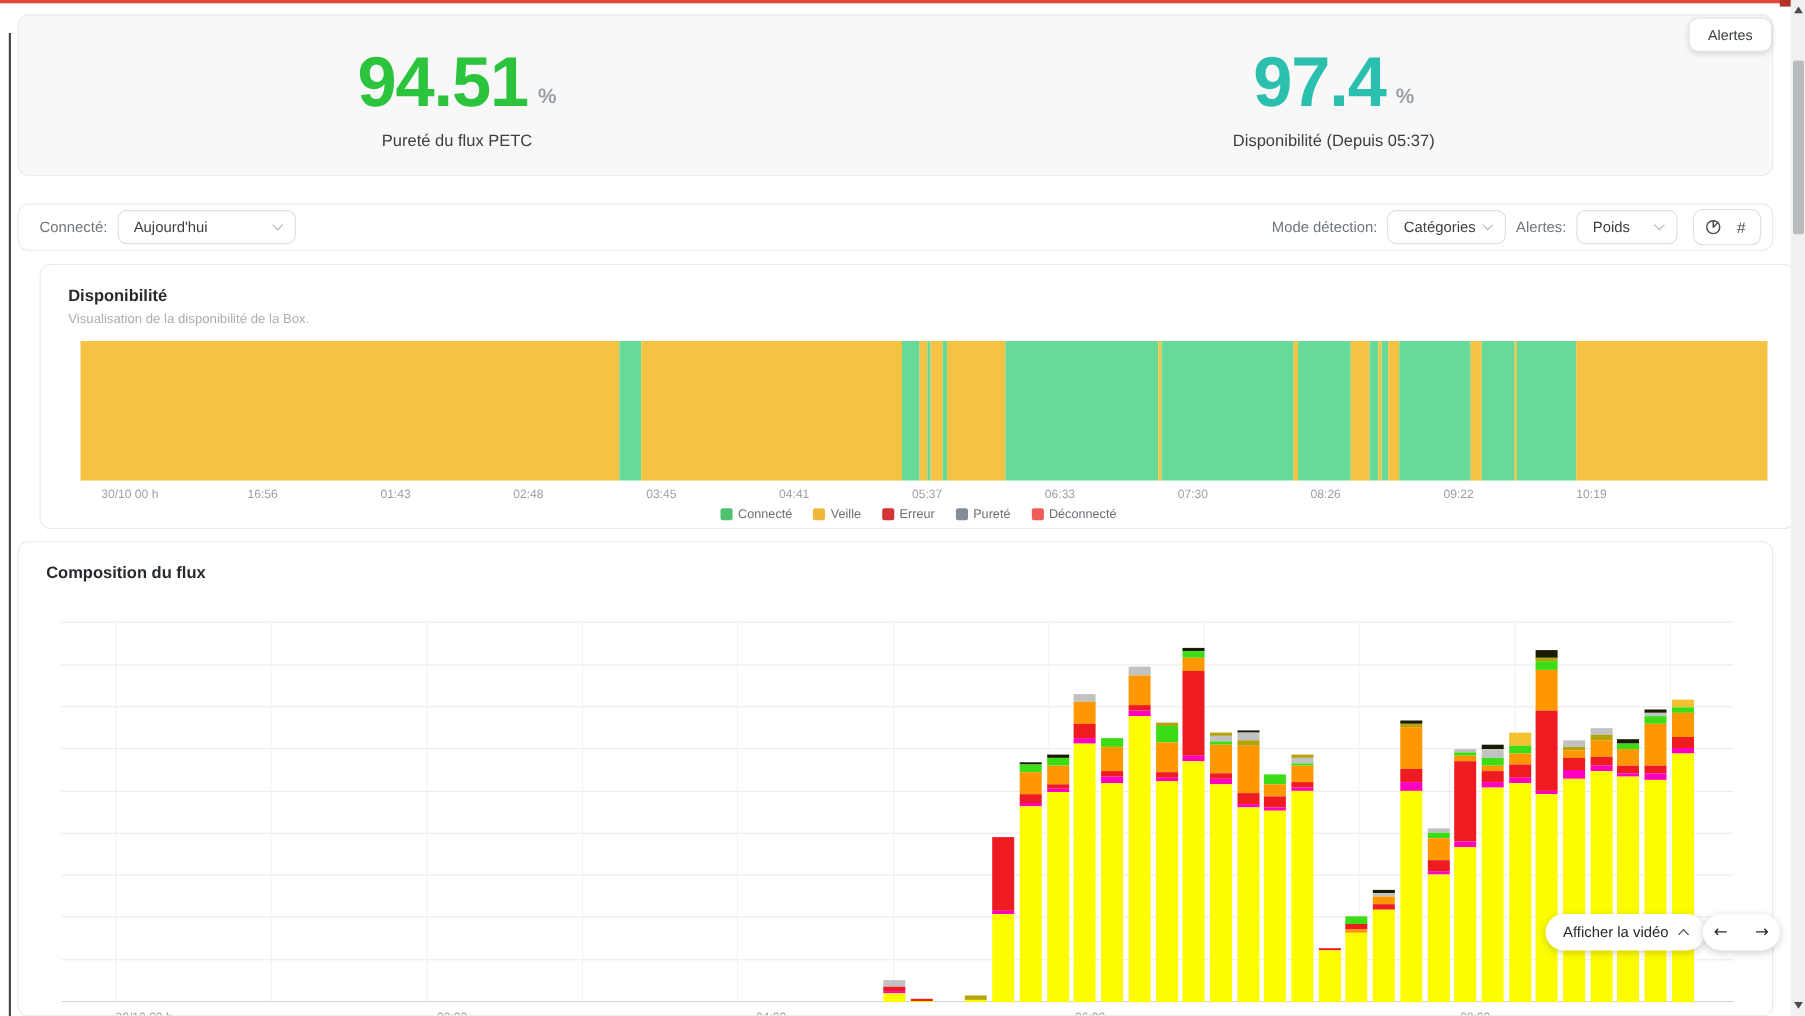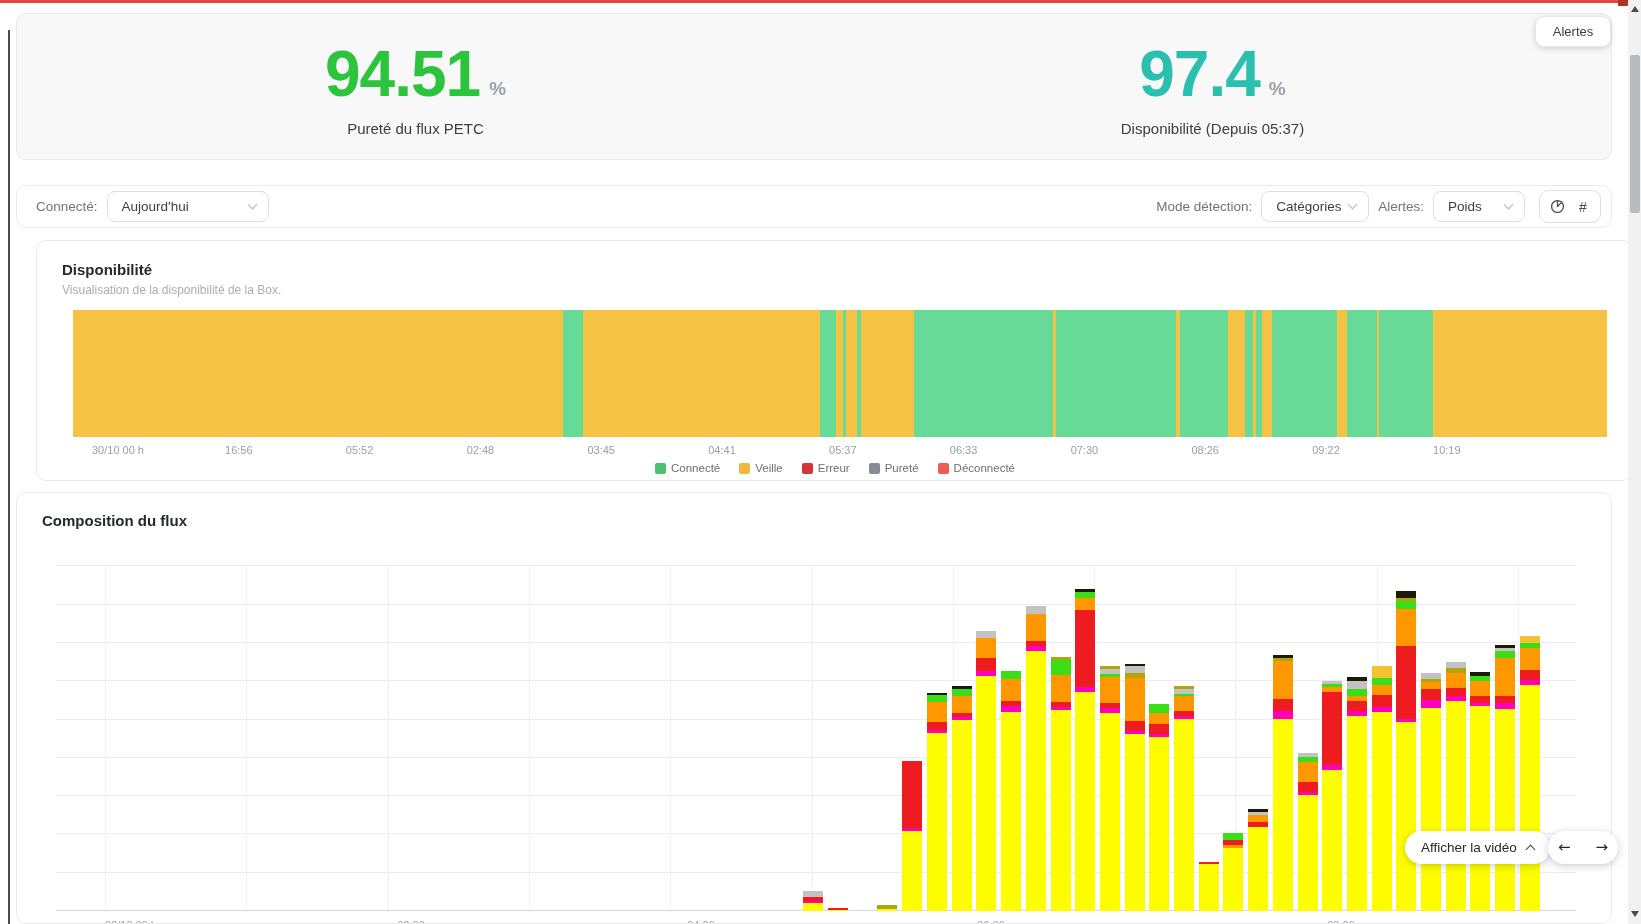--- a/index.html
+++ b/index.html
@@ -51,21 +51,21 @@
 
   
   .avail-card { left:16px; top:240px; width:1596px; height:241px; padding:20px 0 0 25px;margin-left:20px; }
   .card-title { font-size:15px; font-weight:700; color:#262a2e; }
   .card-sub { font-size:12px; color:#a9aeb4; margin-top:5px; }
   .timeline { position:absolute; left:36px; top:69px; width:1534px; height:127px; display:flex; overflow:hidden; }
   .timeline > div { height:100%; }
   .tl-ticks { position:absolute; left:36px; top:203px; width:1534px; height:13px; }
   .tick { position:absolute; transform:translateX(-50%); font-size:11px; color:#9aa0a6; white-space:nowrap; }
   .tl-legend { position:absolute; left:0; top:221px; width:1596px; display:flex; justify-content:center; gap:19px; }
-  .lg-item { display:flex; align-items:flex-end; gap:5px; cursor:pointer; }
+  .lg-item { display:flex; align-items:flex-start; gap:5px; cursor:pointer; }
   .lg-swatch { width:11px; height:11px; border-radius:2px; }
   .lg-text { font-size:11.5px; color:#6b7076; }
 
   
   .comp-card { left:16px; top:492px; width:1596px; height:432px; padding:19px 0 0 25px; overflow:hidden; }
   .plot { position:absolute; left:39px; top:73px; width:1520px; height:345px; }
   .hgrid { position:absolute; left:0; width:100%; height:1px; background:#ececec; }
   .vgrid { position:absolute; top:0; width:1px; height:100%; background:#f1f1f1; }
   .xaxis { position:absolute; left:0; bottom:0; width:100%; height:1px; background:#d6d6d6; }
   .bar { position:absolute; bottom:0; width:20px; display:flex; flex-direction:column; }
@@ -170,21 +170,21 @@
       <div style="flex-grow: 4.4; background: rgb(104, 218, 151);"></div>
       <div style="flex-grow: 0.7; background: rgb(246, 194, 68);"></div>
       <div style="flex-grow: 2.05; background: rgb(104, 218, 151);"></div>
       <div style="flex-grow: 0.15; background: rgb(246, 194, 68);"></div>
       <div style="flex-grow: 3.65; background: rgb(104, 218, 151);"></div>
       <div style="flex-grow: 11.85; background: rgb(246, 194, 68);"></div>
     </div>
   <div class="tl-ticks">
       <div class="tick" style="left: 45px;">30/10 00 h</div>
       <div class="tick" style="left: 165.8px;">16:56</div>
-      <div class="tick" style="left: 286.6px;">05:52</div>
+      <div class="tick" style="left: 286.6px;">01:43</div>
       <div class="tick" style="left: 407.4px;">02:48</div>
       <div class="tick" style="left: 528.2px;">03:45</div>
       <div class="tick" style="left: 649px;">04:41</div>
       <div class="tick" style="left: 769.8px;">05:37</div>
       <div class="tick" style="left: 890.6px;">06:33</div>
       <div class="tick" style="left: 1011.4px;">07:30</div>
       <div class="tick" style="left: 1132.2px;">08:26</div>
       <div class="tick" style="left: 1253px;">09:22</div>
       <div class="tick" style="left: 1373.8px;">10:19</div>
     </div>

